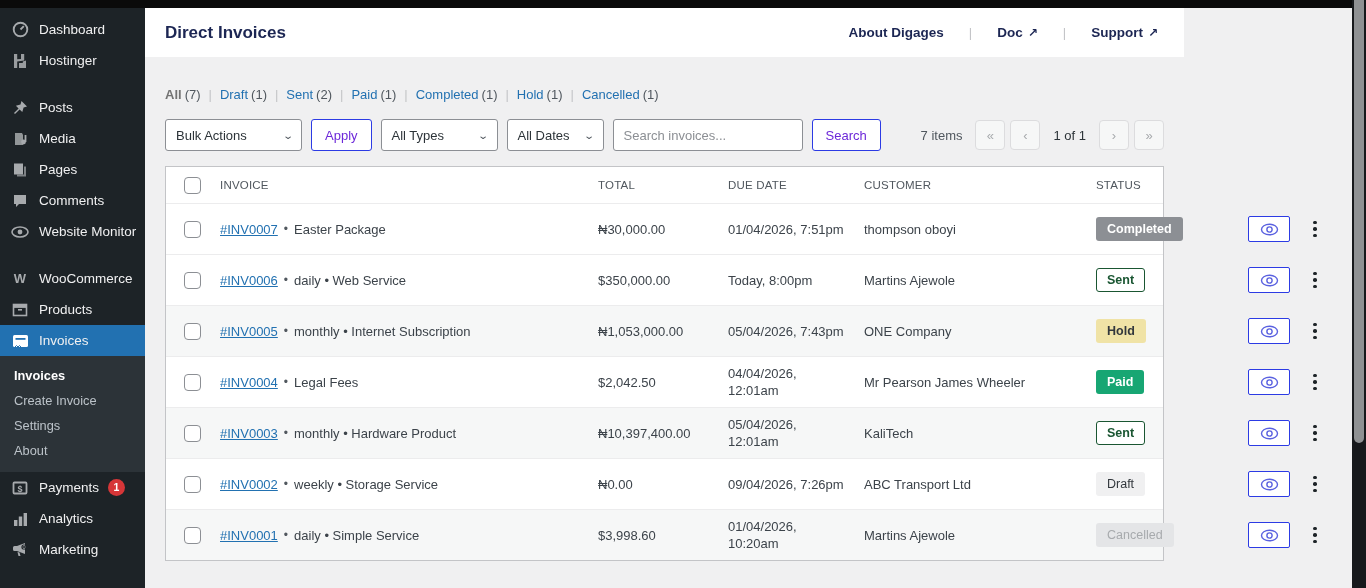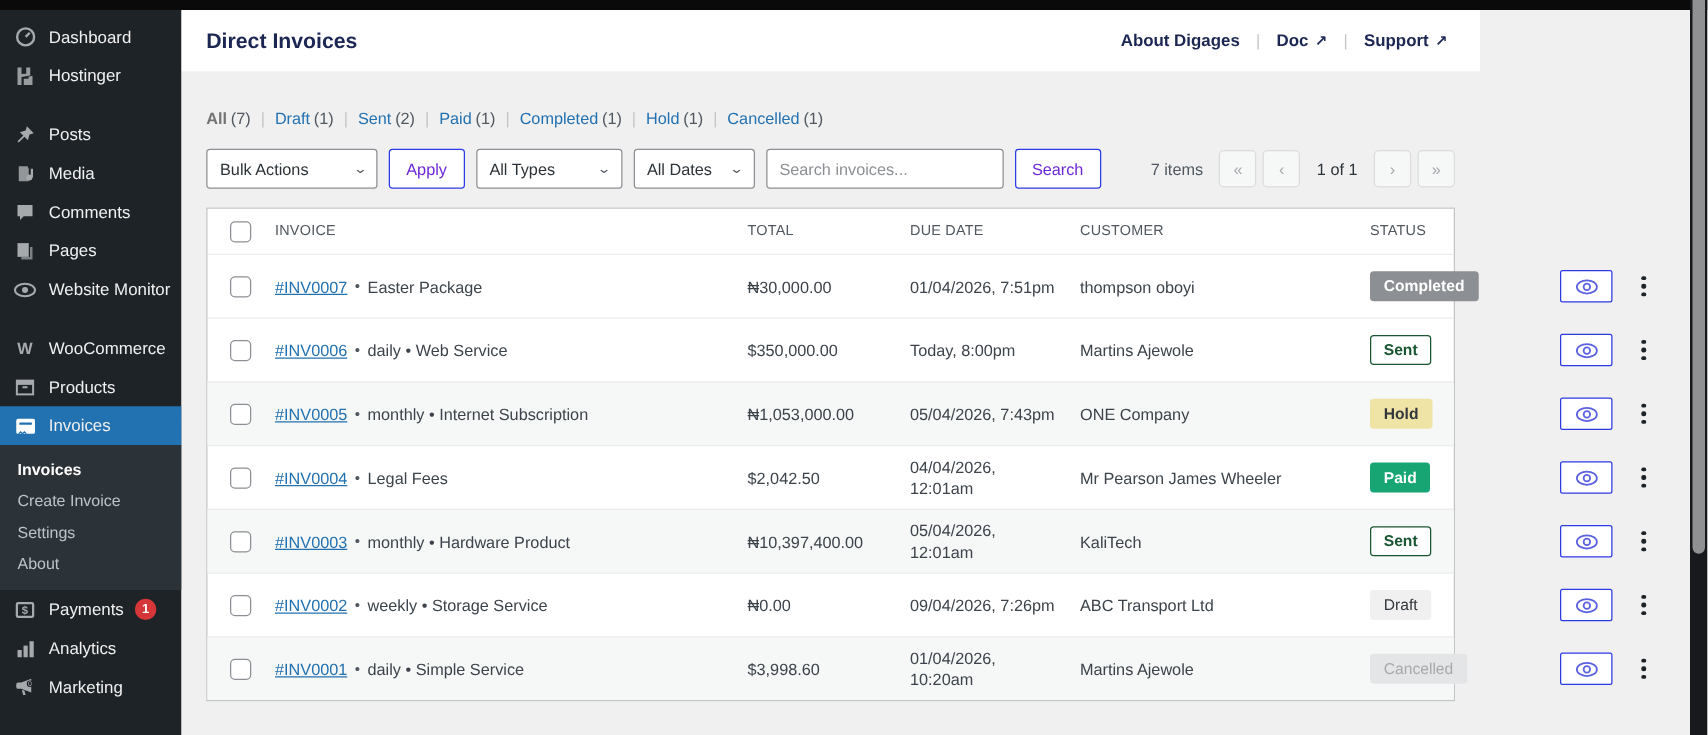--- a/index.html
+++ b/index.html
@@ -20,21 +20,21 @@
   .sb-badge { background:#d63638; color:#fff; border-radius:9px; font-size:10.5px; min-width:17px; height:17px; line-height:17px; text-align:center; padding:0 4px; font-weight:bold; }
   .submenu { background:#2c3338; padding:7px 0 9px 0; }
   .submenu .sub-item { padding:5px 12px 5px 14px; font-size:12.8px; color:#bcc3c9; cursor:pointer; }
   .submenu .sub-item.current { color:#fff; font-weight:bold; }
   .wtext { font-weight:bold; font-size:13px; color:#a7aaad; }
 
   
   .main { position:absolute; top:8px; left:145px; width:1039px; height:580px; background:#f0f0f1; }
   .page-header { background:#fff; height:49px; display:flex; align-items:center; justify-content:space-between; padding:0 26px 0 20px; }
   .page-title { font-size:17px; font-weight:bold; color:#1c2653; }
-  .hdr-links { display:flex; align-items:flex-end; gap:13px; }
+  .hdr-links { display:flex; align-items:flex-end; gap:25px; }
   .hdr-link { font-size:13.5px; font-weight:bold; color:#1c2653; cursor:pointer; display:flex; align-items:center; gap:5px; }
   .hdr-sep { color:#c3c4c7; font-weight:normal; }
   .ext-ico { font-size:12px; font-weight:bold; color:#1c2653; }
 
   .content { padding:0 20px; }
 
   
   .filters { margin-top:30px; display:flex; align-items:center; flex-wrap:nowrap; font-size:13px; }
   .filter { cursor:pointer; }
   .filter .f-label { color:#2271b1; }
@@ -125,33 +125,33 @@
             <path fill="#a7aaad" d="M3 2h7l1 2v10H3z" opacity=".85"></path>
             <circle cx="11.5" cy="11" r="2.4" fill="#a7aaad"></circle>
             <rect x="12.6" y="4" width="1.8" height="7" fill="#a7aaad"></rect>
           </svg>
       </span>
       <span class="lbl">Media</span>
     </div>
     <div class="sb-item">
       <span class="ico">
         <svg width="16" height="16" viewBox="0 0 16 16">
-            <path fill="#a7aaad" d="M2 2h12v9H7l-3 3v-3H2z"></path>
-          </svg>
-      </span>
-      <span class="lbl">Comments</span>
-    </div>
-    <div class="sb-item">
-      <span class="ico">
-        <svg width="16" height="16" viewBox="0 0 16 16">
             <rect x="2" y="1.5" width="9" height="11" fill="#a7aaad"></rect>
             <path fill="#a7aaad" d="M12 4.5h2v10H5v-2h7z" opacity=".7"></path>
           </svg>
       </span>
       <span class="lbl">Pages</span>
+    </div>
+    <div class="sb-item">
+      <span class="ico">
+        <svg width="16" height="16" viewBox="0 0 16 16">
+            <path fill="#a7aaad" d="M2 2h12v9H7l-3 3v-3H2z"></path>
+          </svg>
+      </span>
+      <span class="lbl">Comments</span>
     </div>
     <div class="sb-item">
       <span class="ico">
         <svg width="18" height="14" viewBox="0 0 18 14">
             <ellipse cx="9" cy="7" rx="8" ry="5" fill="none" stroke="#a7aaad" stroke-width="1.6"></ellipse>
             <circle cx="9" cy="7" r="2.4" fill="#a7aaad"></circle>
           </svg>
       </span>
       <span class="lbl">Website Monitor</span>
     </div>

